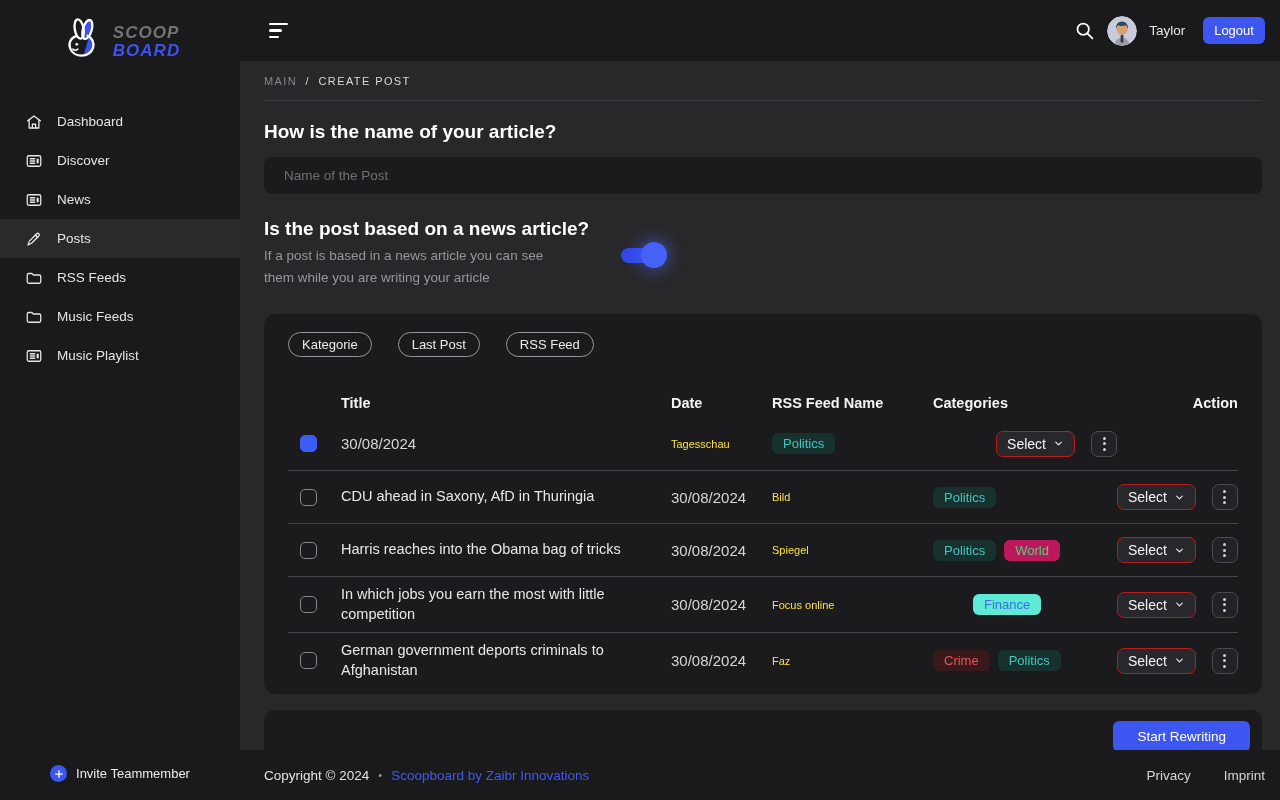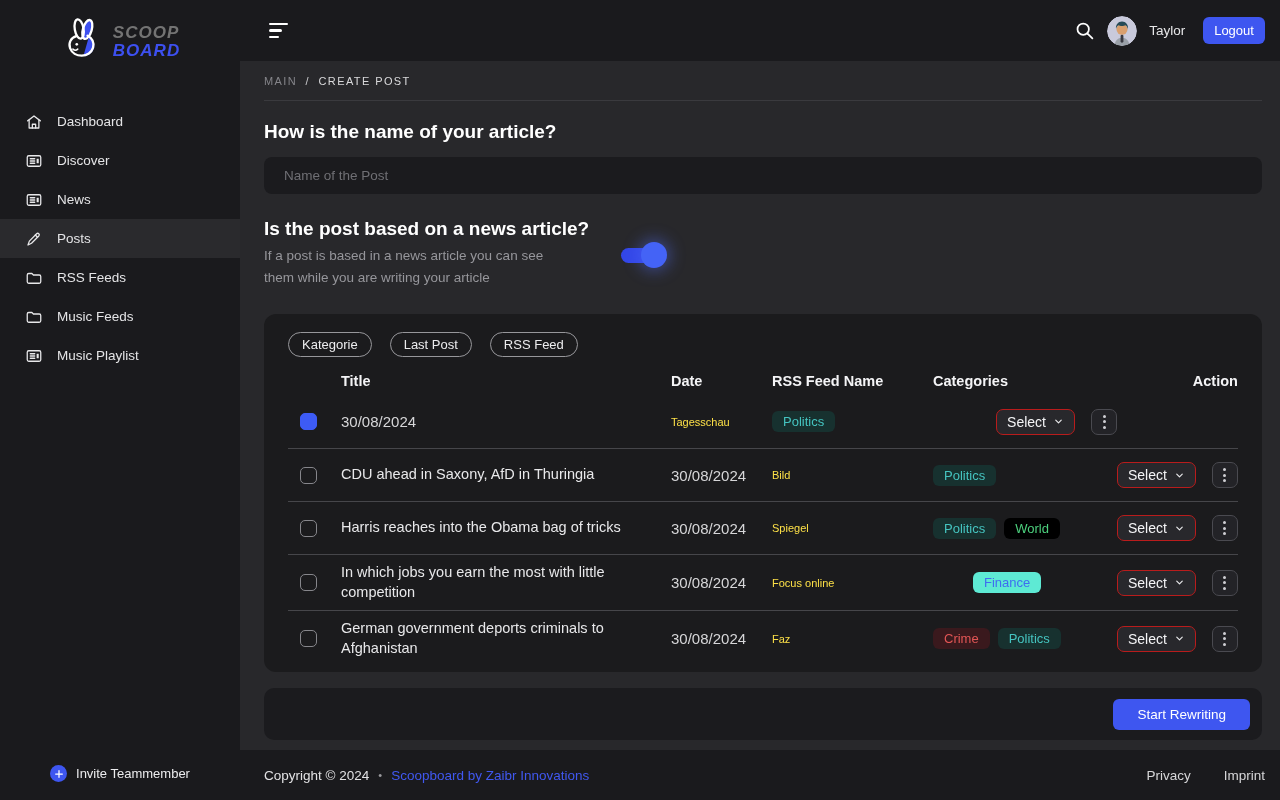--- a/index.html
+++ b/index.html
@@ -72,21 +72,21 @@
   .toggle-knob {
     position:absolute; right:-4px; top:-6px; width:26px; height:26px; border-radius:50%;
     background:#4463f6; box-shadow:0 0 16px 3px rgba(85,110,250,.45);
   }
 
   
   .table-card {
     margin-top:26px; background:#1b1b1d; border-radius:12px;
     padding:18px 24px 6px;
   }
-  .chips { display:flex; gap:18px; margin-bottom:6px; }
+  .chips { display:flex; gap:26px; margin-bottom:28px; }
   .chip {
     border:1px solid #97979b; border-radius:999px; padding:4px 13px;
     font-size:13px; color:#ececee; background:transparent; cursor:pointer; font-family:inherit;
   }
   .grid-row {
     display:grid; grid-template-columns:53px 330px 101px 161px 184px 1fr;
     align-items:center;
   }
   .thead { padding:10px 0 6px; }
   .th { font-size:14.5px; font-weight:700; color:#f4f4f6; }
@@ -97,21 +97,21 @@
     width:17px; height:17px; border-radius:5px; border:1.5px solid #86868b;
     margin-left:12px; cursor:pointer;
   }
   .checkbox.checked { background:#3d5bf5; border-color:#3d5bf5; }
   .cell-title { font-size:14.5px; color:#e8e8ea; line-height:1.35; padding-right:40px; }
   .cell-date { font-size:15px; color:#d6d6d8; }
   .cell-feed { font-size:11px; color:#fde047; }
   .cell-cats { display:flex; gap:8px; }
   .badge { font-size:13px; padding:3px 11px; border-radius:6px; }
   .badge-politics { color:#45c4c0; background:#17312f; }
-  .badge-world    { color:#4cd07d; background:#000000; }
+  .badge-world    { color:#4cd07d; background:#be185d; }
   .badge-finance  { color:#3f6df0; background:#5eead4;margin-left:40px; }
   .badge-crime    { color:#e25555; background:#3a191d; }
   .cell-action { display:flex; justify-content:flex-end; align-items:center; gap:16px; }
   .select-btn {
     display:inline-flex; align-items:center; gap:7px;
     background:#28282c; border:1px solid #b91c1c; border-radius:7px;
     padding:4px 10px; font-size:14px; color:#f4f4f6; cursor:pointer; font-family:inherit;
   }
   .kebab-btn {
     width:26px; height:26px; border:1px solid #4a4a50; border-radius:7px;

